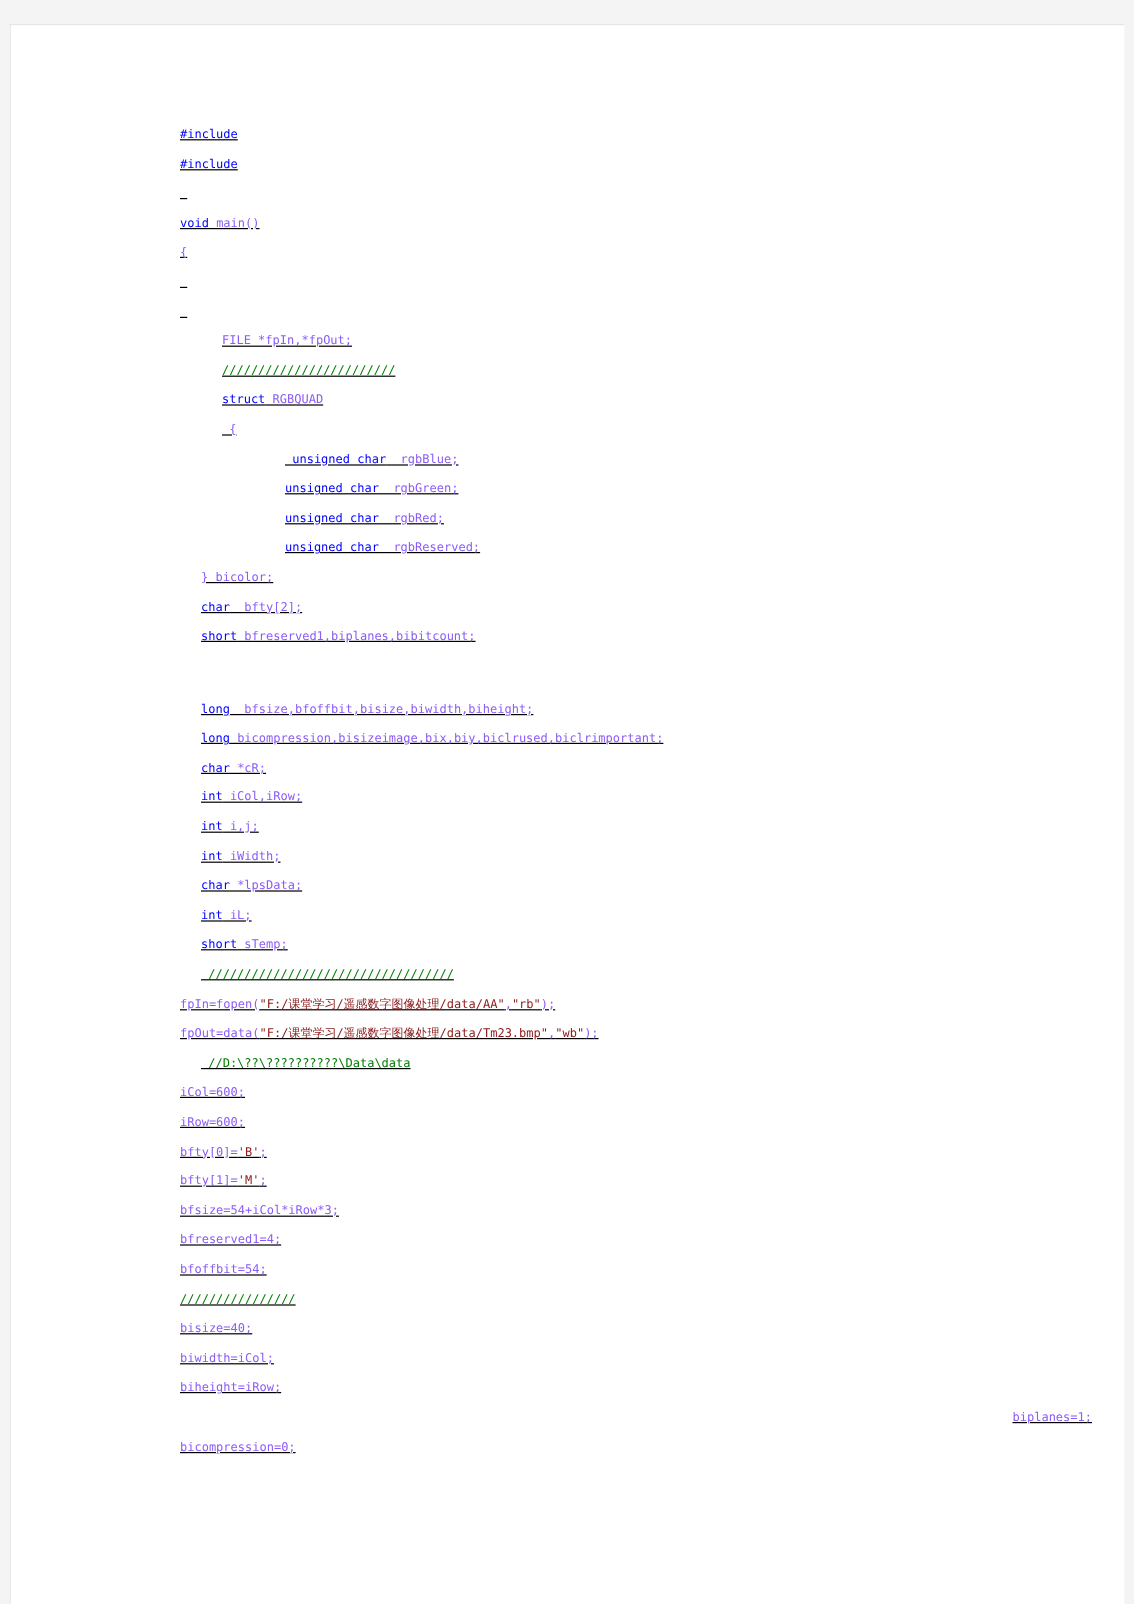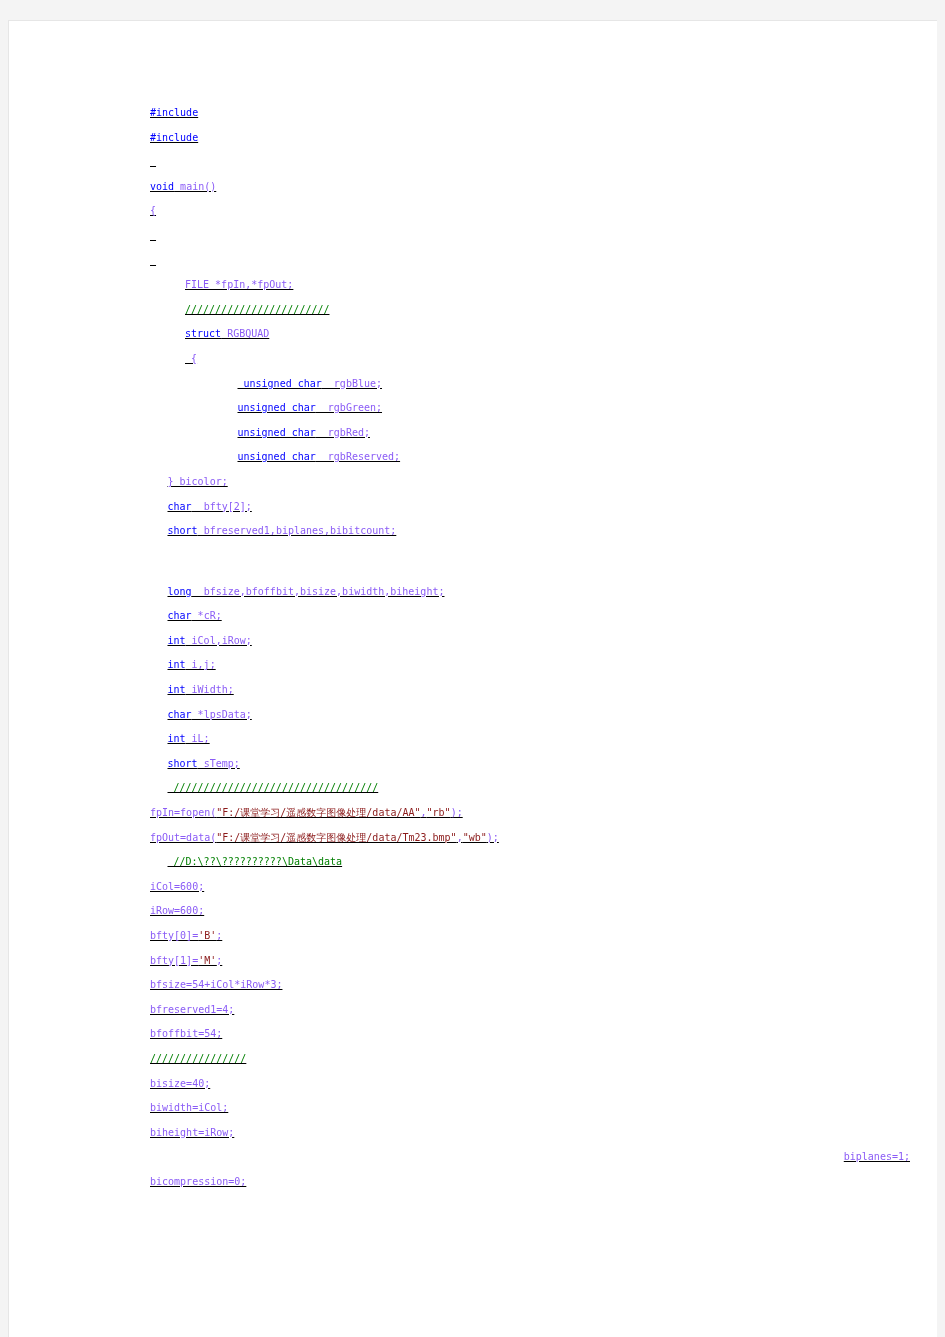--- a/index.html
+++ b/index.html
@@ -68,20 +68,21 @@
       <div class="line" style="padding-left: 35px;"><span class="kw">struct</span><span class="pln"> RGBQUAD</span></div>
       <div class="line" style="padding-left: 35px;"><span class="pln"> {</span></div>
       <div class="line" style="padding-left: 87.5px;"><span class="kw"> unsigned char</span><span class="pln">  rgbBlue;</span></div>
       <div class="line" style="padding-left: 87.5px;"><span class="kw">unsigned char</span><span class="pln">  rgbGreen;</span></div>
       <div class="line" style="padding-left: 87.5px;"><span class="kw">unsigned char</span><span class="pln">  rgbRed;</span></div>
       <div class="line" style="padding-left: 87.5px;"><span class="kw">unsigned char</span><span class="pln">  rgbReserved;</span></div>
       <div class="line" style="padding-left: 17.5px;"><span class="pln">} bicolor;</span></div>
       <div class="line" style="padding-left: 17.5px;"><span class="kw">char</span><span class="pln">  bfty[2];</span></div>
       <div class="line" style="padding-left: 17.5px;"><span class="kw">short</span><span class="pln"> bfreserved1,biplanes,bibitcount;</span></div>
       <div class="line" style="padding-left: 17.5px; margin-top: 36px;"><span class="kw">long</span><span class="pln">  bfsize,bfoffbit,bisize,biwidth,biheight;</span></div>
+      <div class="line" style="padding-left: 17.5px;"><span class="kw">long</span><span class="pln"> bicompression,bisizeimage,bix,biy,biclrused,biclrimportant;</span></div>
       <div class="line" style="padding-left: 17.5px;"><span class="kw">char</span><span class="pln"> *cR;</span></div>
       <div class="line" style="padding-left: 17.5px;"><span class="kw">int</span><span class="pln"> iCol,iRow;</span></div>
       <div class="line" style="padding-left: 17.5px;"><span class="kw">int</span><span class="pln"> i,j;</span></div>
       <div class="line" style="padding-left: 17.5px;"><span class="kw">int</span><span class="pln"> iWidth;</span></div>
       <div class="line" style="padding-left: 17.5px;"><span class="kw">char</span><span class="pln"> *lpsData;</span></div>
       <div class="line" style="padding-left: 17.5px;"><span class="kw">int</span><span class="pln"> iL;</span></div>
       <div class="line" style="padding-left: 17.5px;"><span class="kw">short</span><span class="pln"> sTemp;</span></div>
       <div class="line" style="padding-left: 17.5px;"><span class="cmt"> //////////////////////////////////</span></div>
       <div class="line" style="padding-left: 0px;"><span class="pln">fpIn=fopen(</span><span class="str">"F:/课堂学习/遥感数字图像处理/data/AA"</span><span class="pln">,</span><span class="str">"rb"</span><span class="pln">);</span></div>
       <div class="line" style="padding-left: 0px;"><span class="pln">fpOut=data(</span><span class="str">"F:/课堂学习/遥感数字图像处理/data/Tm23.bmp"</span><span class="pln">,</span><span class="str">"wb"</span><span class="pln">);</span></div>

